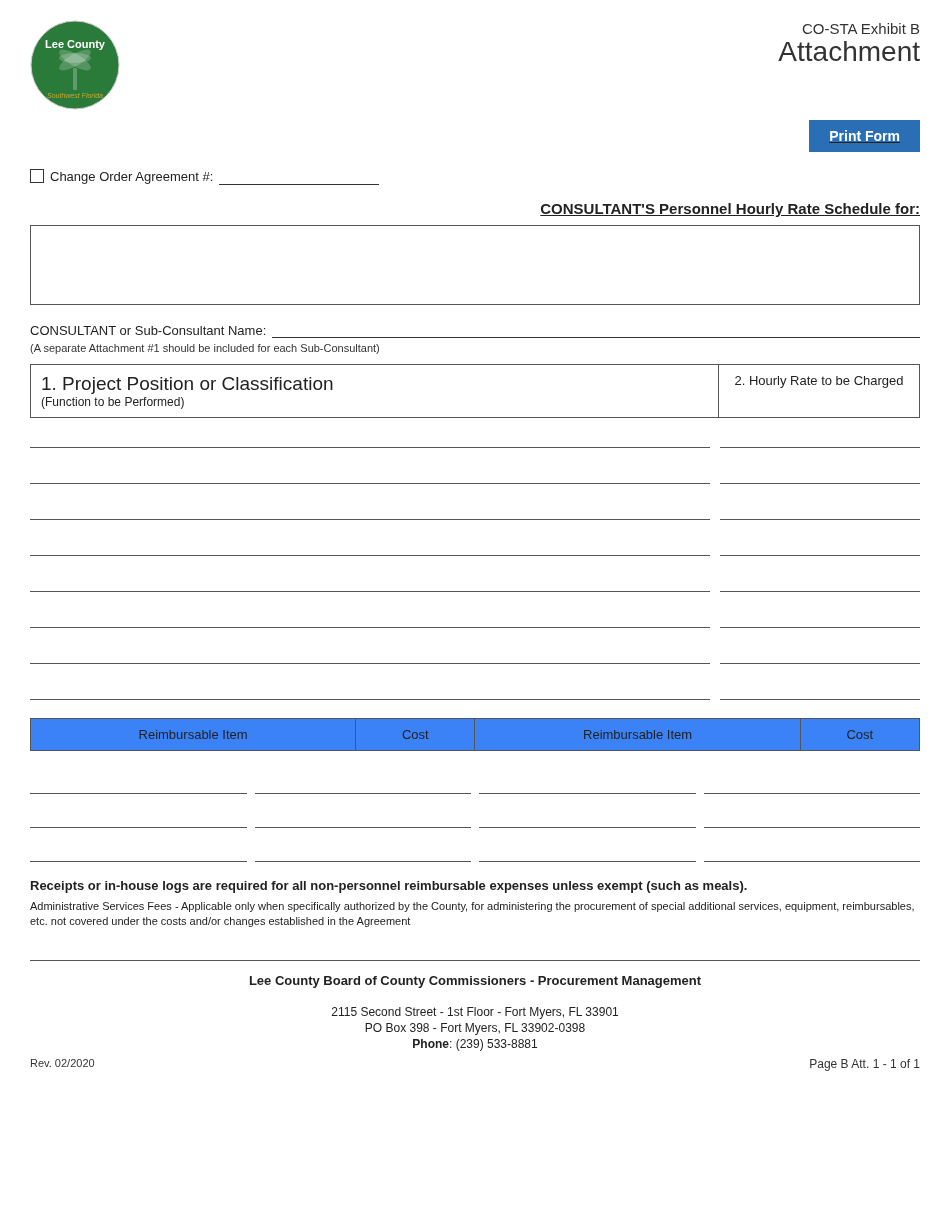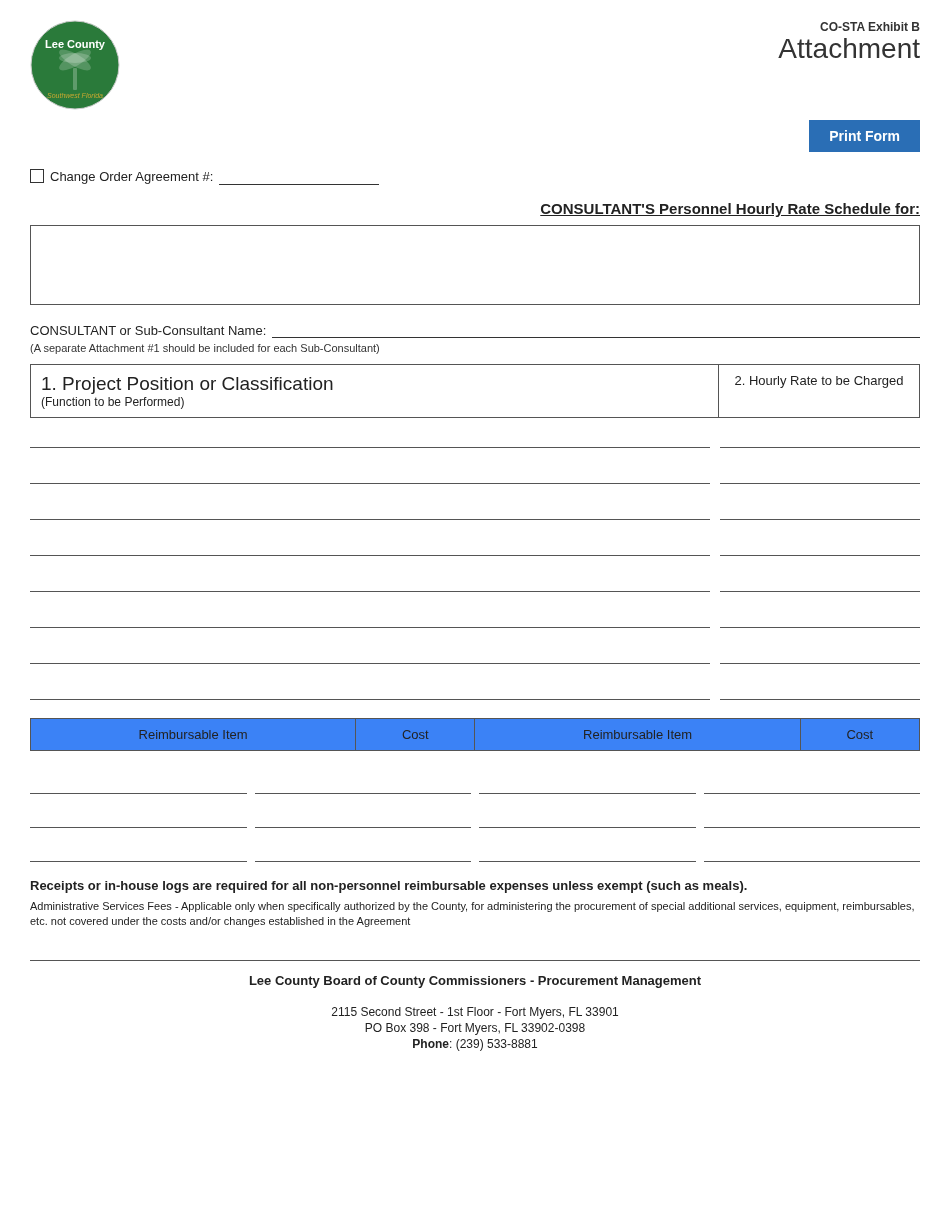--- a/index.html
+++ b/index.html
@@ -26,36 +26,37 @@
       align-items: flex-start;
       justify-content: space-between;
       margin-bottom: 10px;
     }
 
     .title-area {
       text-align: right;
     }
 
     .title-top {
-      font-size: 12px;
+      font-size: 15px;
       color: #333;
-      font-weight: bold;
+      font-weight: normal;
     }
 
     .title-main {
       font-size: 28px;
       color: #333;
       font-weight: normal;
       line-height: 1.1;
     }
 
     .print-btn-row {
       display: flex;
       justify-content: flex-end;
       margin-bottom: 15px;
+      text-decoration: underline;
     }
 
     .print-btn {
       background: #2a6eb5;
       color: #fff;
       border: none;
       padding: 8px 20px;
       font-size: 14px;
       font-weight: bold;
       cursor: pointer;
@@ -409,14 +410,18 @@
   <div class="admin-note">Administrative Services Fees - Applicable only when specifically authorized by the County, for administering the procurement of special additional services, equipment, reimbursables, etc. not covered under the costs and/or changes established in the Agreement</div>
 
   <div class="footer">
     <div class="footer-main">Lee County Board of County Commissioners - Procurement Management</div>
     <div class="footer-line">2115 Second Street - 1st Floor - Fort Myers, FL 33901</div>
     <div class="footer-line">PO Box 398 - Fort Myers, FL 33902-0398</div>
     <div class="footer-line">
       <span><strong>Phone</strong>: </span>
       <span>(239) 533-8881</span>
     </div>
+    <div class="footer-bottom">
+      <span class="footer-rev">Rev. 02/2020</span>
+      <span class="footer-page">Page B Att. 1 - 1 of 1</span>
+    </div>
   </div>
 </div>
 
 </body></html>

